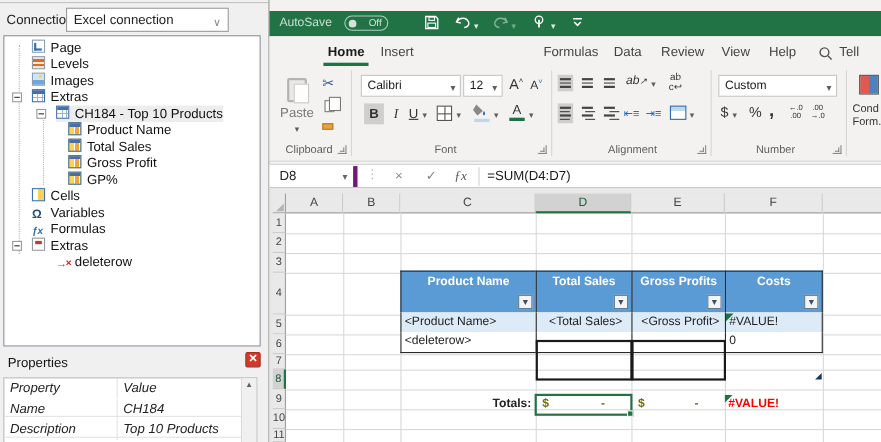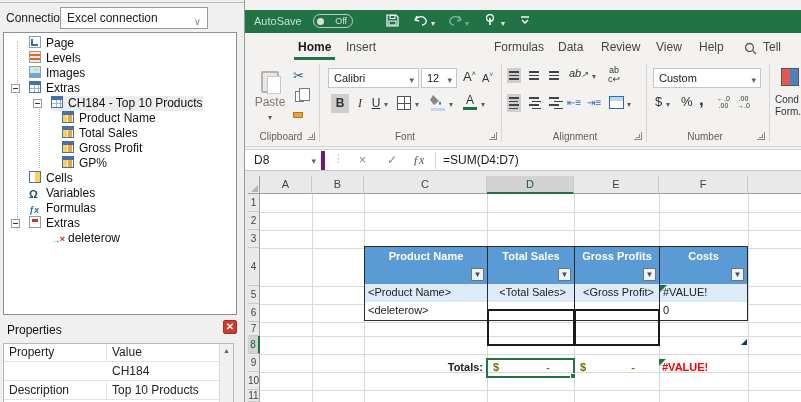--- a/index.html
+++ b/index.html
@@ -42,21 +42,21 @@
   .delrow-ic::after { content:"×"; position:absolute; right:-2px; bottom:-3px; color:#d11; font-weight:bold; font-size:9px; }
   .expander { position:absolute; width:9px; height:9px; background:#fff; border:1px solid #9a9a9a; }
   .expander::after { content:""; position:absolute; left:1px; top:3px; width:5px; height:1px; background:#333; }
   .dotline { position:absolute; border-left:1px dotted #b5b5b5; width:0; }
 
   #properties-bar { left:0px; top:315px; width:244px; height:24px; }
   #properties-title { position:absolute; left:7px; top:5px; font-size:12px; color:#111; }
   #properties-close { position:absolute; right:7px; top:2px; width:14px; height:14px; background:#cf3a2b; border:1px solid #a82e21;
       border-radius:2px; color:#fff; font-size:10px; font-weight:bold; text-align:center; line-height:12px; }
   #prop-grid { left:3px; top:340px; width:231px; height:62px; background:#fff; border:1px solid #b9b9b9; }
-  .pg-row { position:absolute; left:0; width:216px; height:18px; border-bottom:1px solid #e3e3e3; }
+  .pg-row { position:absolute; left:0; width:216px; height:35px; border-bottom:1px solid #e3e3e3;font-style:italic; }
   .pg-cell { position:absolute; top:0; height:18px; line-height:17px; padding-left:5px; font-size:12px; overflow:hidden; white-space:nowrap; }
   .pg-c1 { left:0; width:103px; border-right:1px solid #e3e3e3; }
   .pg-c2 { left:103px; width:113px; }
   #pg-scroll { position:absolute; right:0; top:0; width:14px; height:60px; background:#f0f0f0; border-left:1px solid #dcdcdc; }
   #pg-scroll .up { position:absolute; top:3px; left:3px; font-size:7px; color:#606060; }
 
   
   #excel { left:244px; top:0; width:557px; height:402px; background:#f3f2f1; border-left:1px solid #9a9a9a; }
   #title-bar { position:absolute; left:0; top:10px; width:557px; height:23px; background:#217346; color:#fff; }
   #autosave-label { position:absolute; left:9px; top:5px; font-size:11px; color:rgba(255,255,255,.75); }
@@ -209,20 +209,21 @@
       <div id="properties-close">✕</div>
     </div>
 
     <div class="abs" id="prop-grid">
       <div id="prop-rows">
           <div class="pg-row" style="top: 0px;">
             <div class="pg-cell pg-c1">Property</div>
             <div class="pg-cell pg-c2">Value</div>
           </div>
           <div class="pg-row" style="top: 19px;">
+            <div class="pg-cell pg-c1">Name</div>
             <div class="pg-cell pg-c2">CH184</div>
           </div>
           <div class="pg-row" style="top: 38px;">
             <div class="pg-cell pg-c1">Description</div>
             <div class="pg-cell pg-c2">Top 10 Products</div>
           </div>
         </div>
       <div id="pg-scroll">
         <span class="up">▲</span>
       </div>

